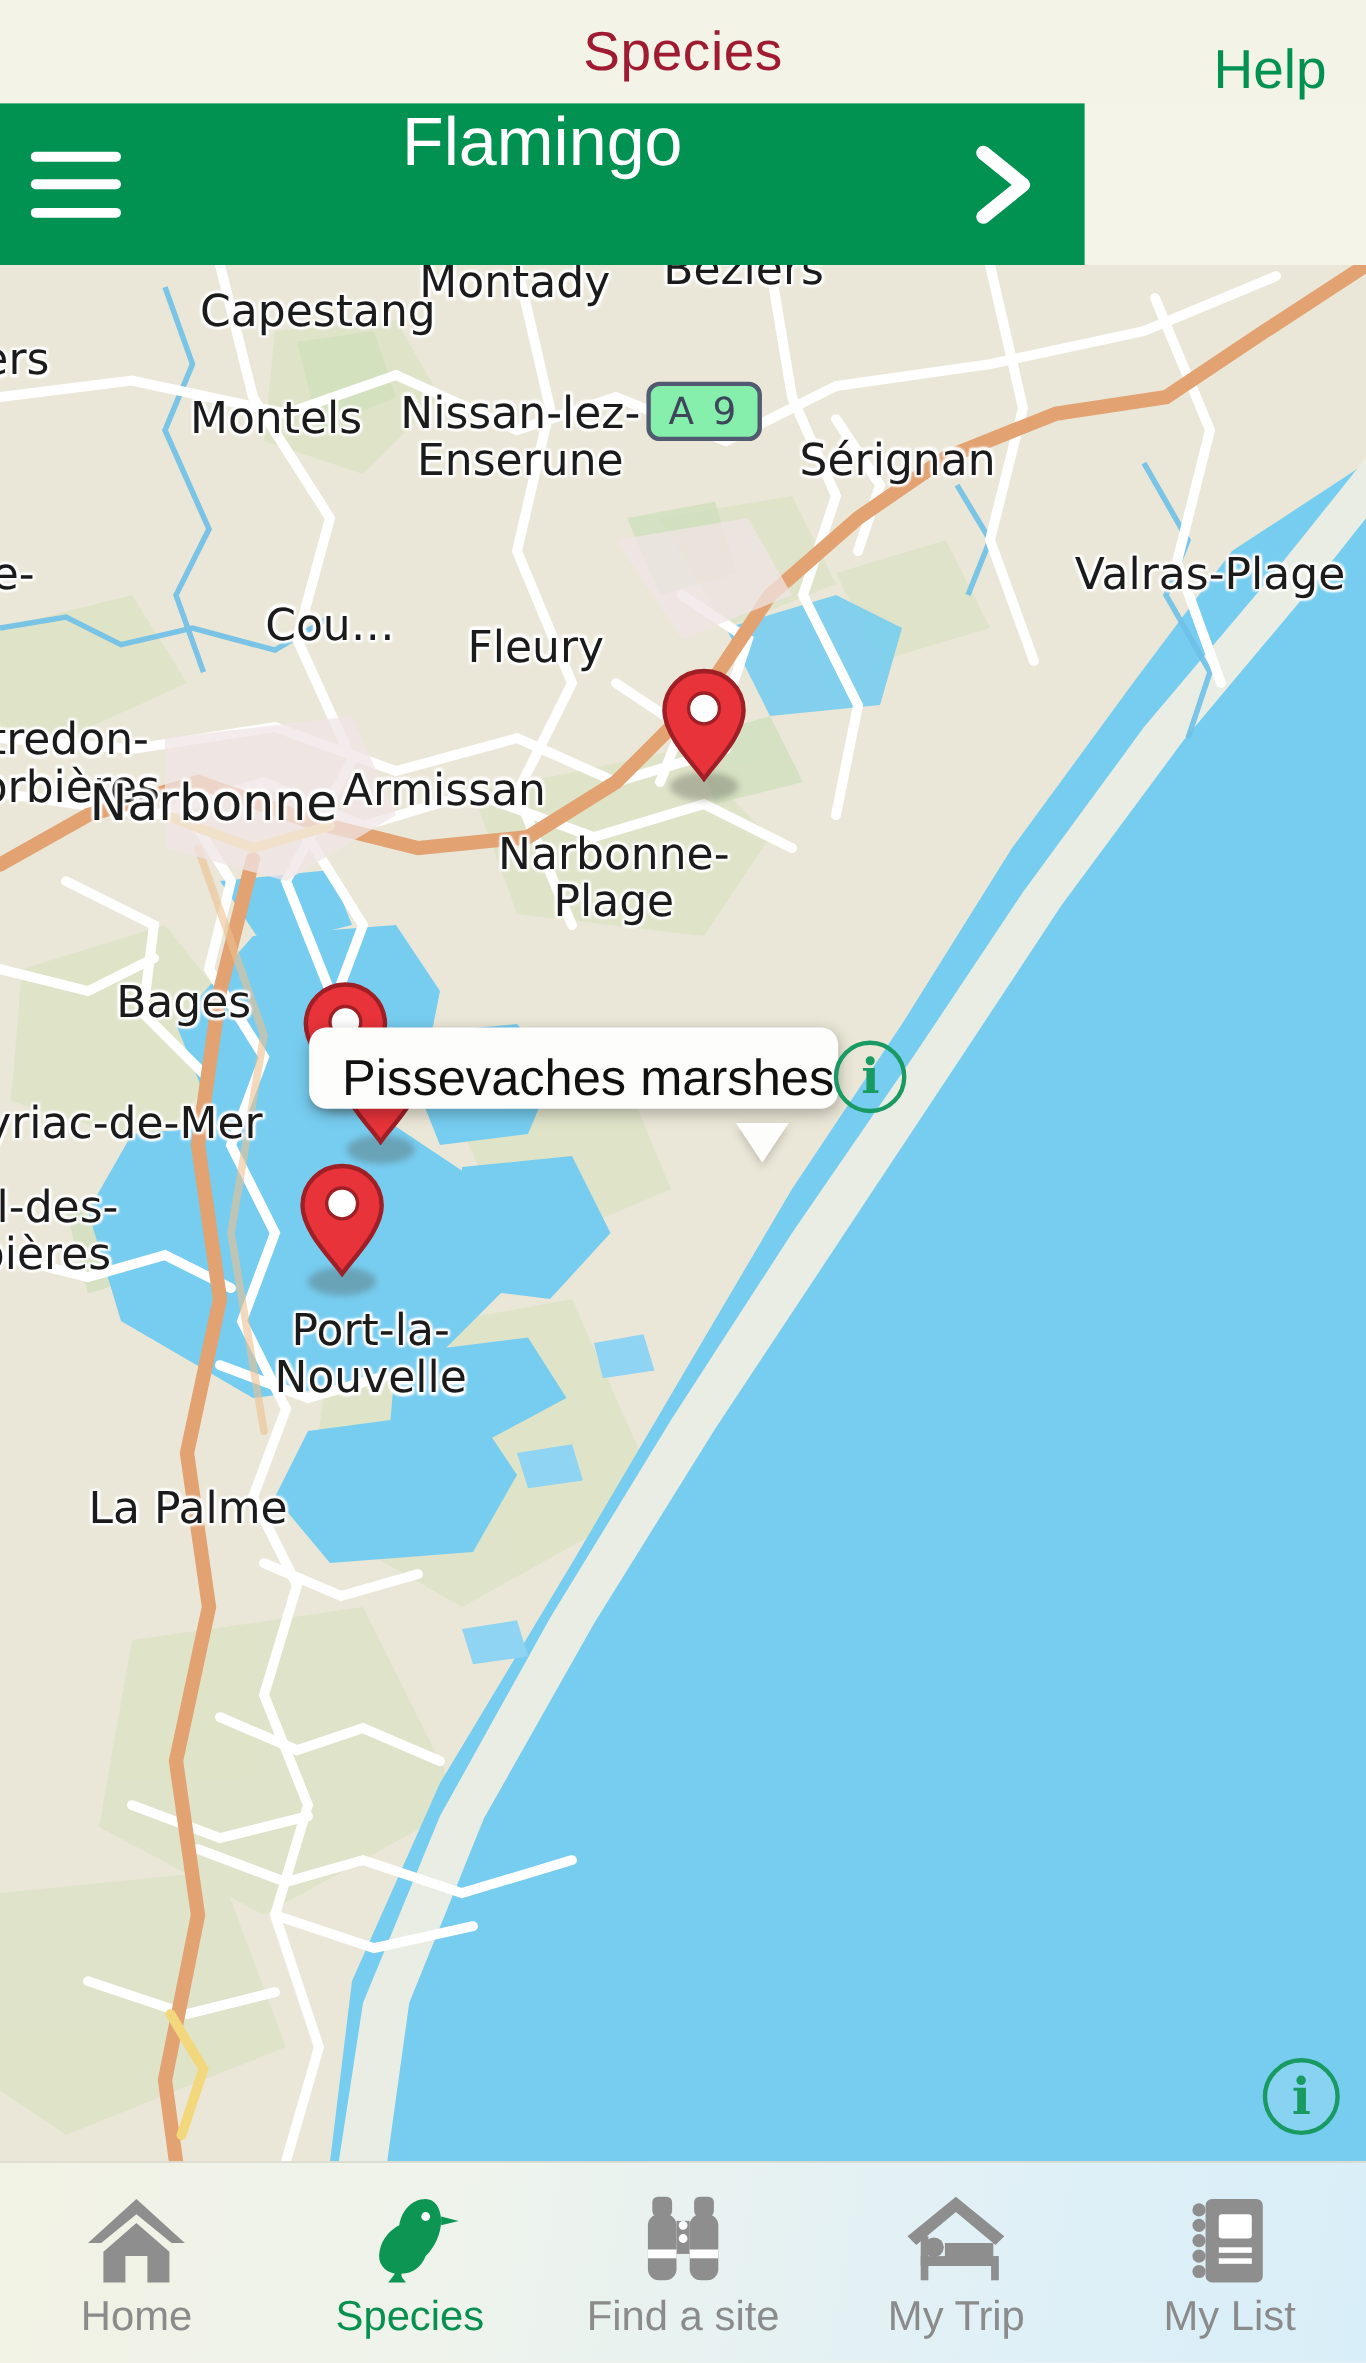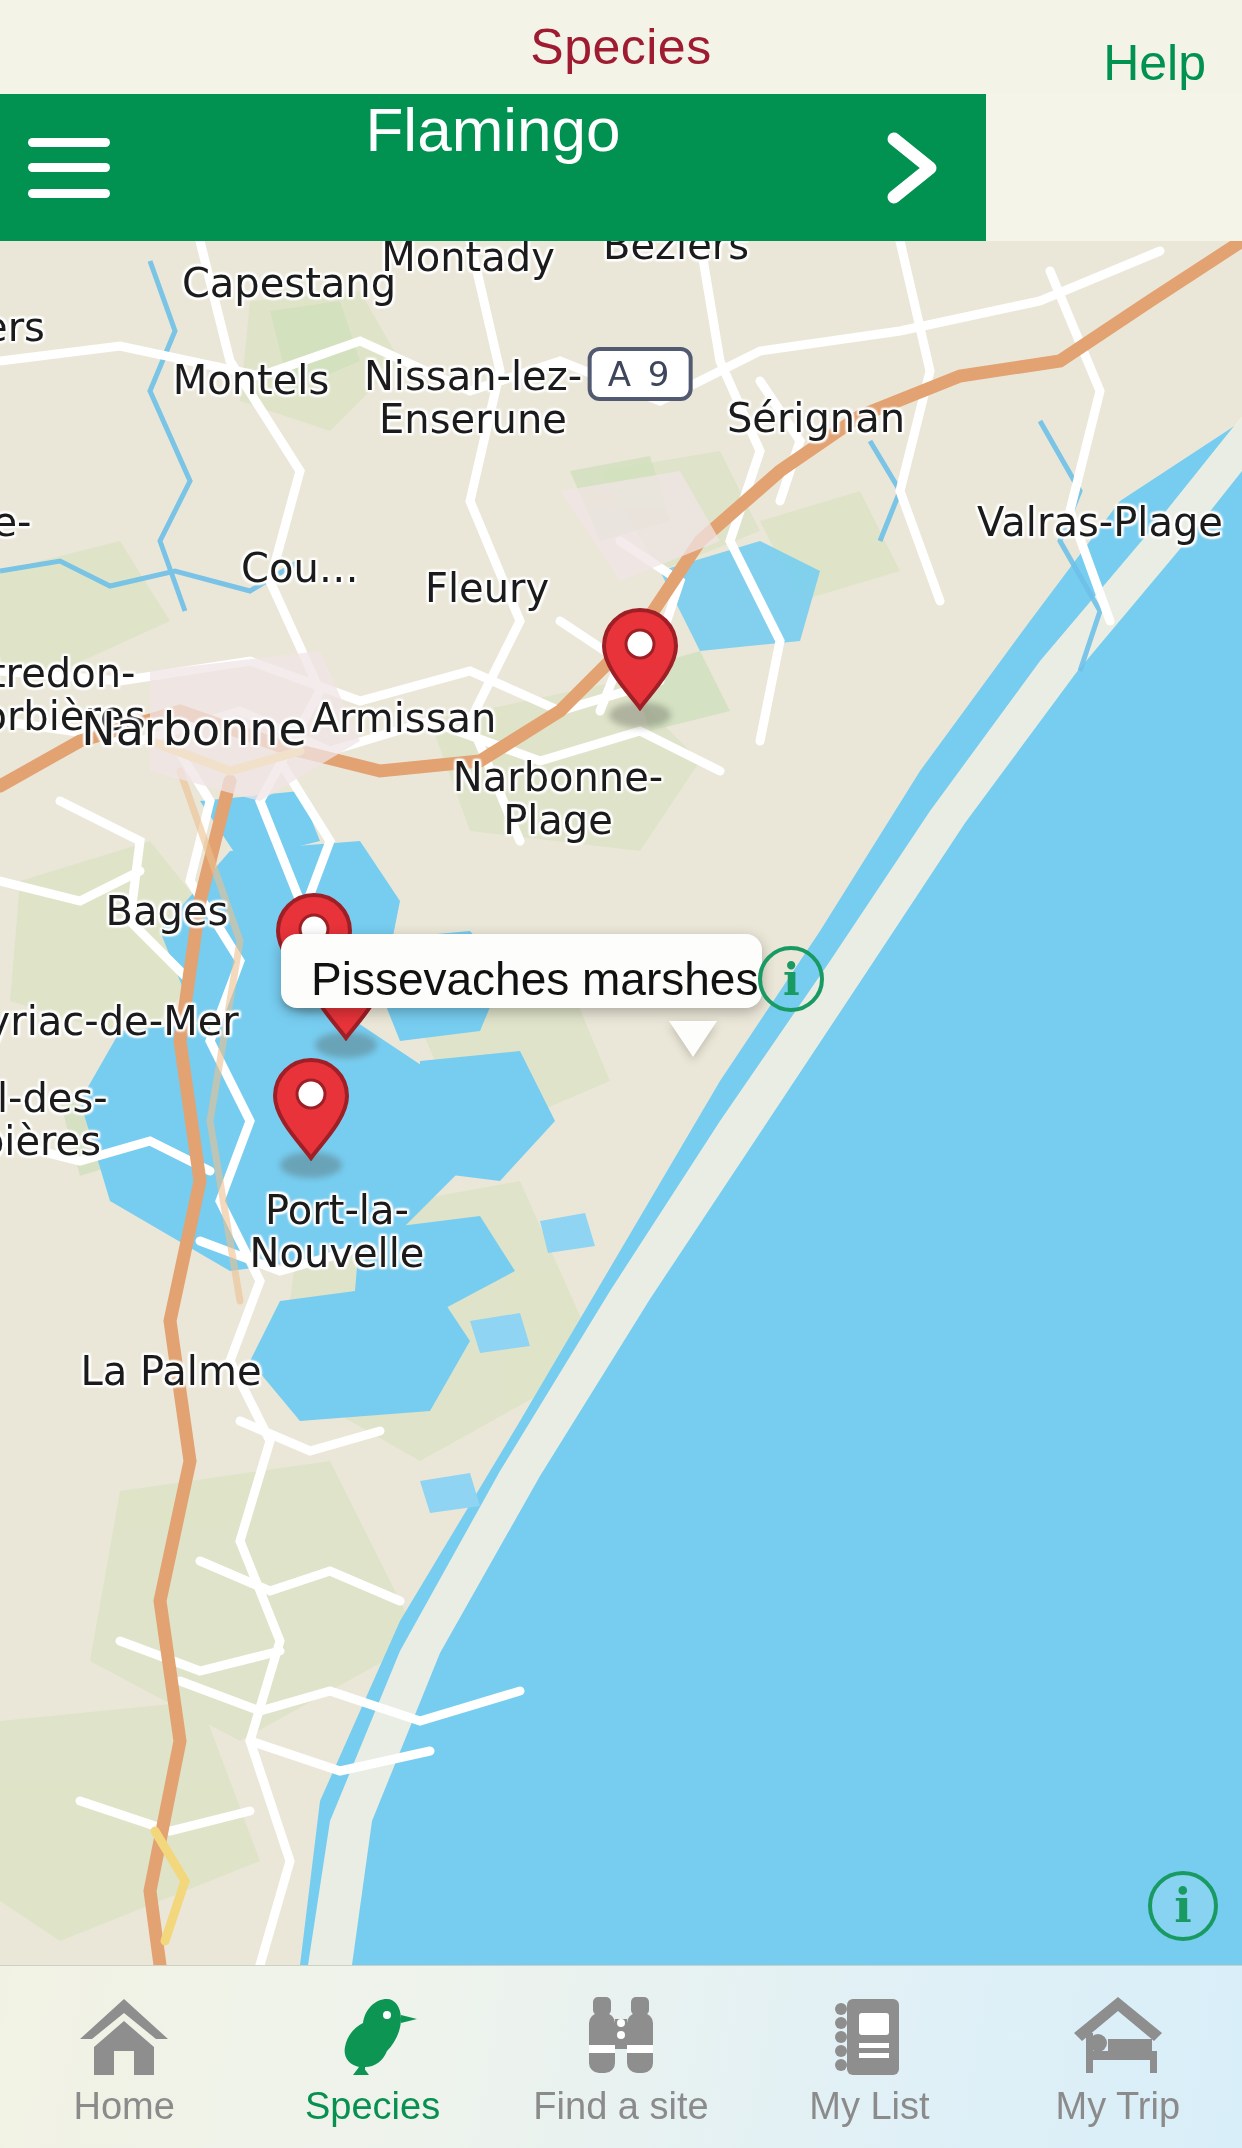--- a/index.html
+++ b/index.html
@@ -60,21 +60,21 @@
     text-shadow:
        2px 0 2px #fff, -2px 0 2px #fff, 0 2px 2px #fff, 0 -2px 2px #fff,
        2px 2px 2px #fff, -2px 2px 2px #fff, 2px -2px 2px #fff, -2px -2px 2px #fff;
     transform: translate(-50%, -50%);
     pointer-events: none;
   }
 
   
   .shield {
     position: absolute; transform: translate(-50%,-50%);
-    background: #ffffff; border: 4px solid #515a70; border-radius: 12px;
+    background: #86efac; border: 4px solid #515a70; border-radius: 12px;
     padding: 3px 16px; font-size: 34px; color: #3e465c;
     font-family: "DejaVu Sans", sans-serif; letter-spacing: 3px;
   }
 
   
   .pin { position: absolute; width: 78px; height: 104px; transform: translate(-50%,-100%); }
   .pin-shadow {
     position: absolute; width: 62px; height: 26px; border-radius: 50%;
     background: rgba(80,80,70,0.33); transform: translate(-50%,-50%);
     filter: blur(3px);
@@ -366,44 +366,44 @@
           <circle cx="48" cy="30" r="4" fill="#ffffff"></circle>
           <circle cx="48" cy="42" r="4" fill="#ffffff"></circle>
         </svg>
       </div>
       <div class="tab-label">Find a site</div>
     </div>
 
     <div class="tab">
       <div class="tab-icon">
         <svg width="96" height="86" viewBox="0 0 96 86">
+          <path d="M48 4 L92 40 L84 48 L48 18 L12 48 L4 40 Z" fill="#8e8e8e"></path>
+          <circle cx="28" cy="50" r="9" fill="#8e8e8e"></circle>
+          <path d="M38 46 L82 46 L82 62 L38 62 Z" fill="#8e8e8e"></path>
+          <rect x="16" y="58" width="70" height="9" fill="#8e8e8e"></rect>
+          <rect x="16" y="40" width="7" height="40" fill="#8e8e8e"></rect>
+          <rect x="80" y="58" width="7" height="22" fill="#8e8e8e"></rect>
+        </svg>
+      </div>
+      <div class="tab-label">My Trip</div>
+    </div>
+
+    <div class="tab">
+      <div class="tab-icon">
+        <svg width="96" height="86" viewBox="0 0 96 86">
           <rect x="26" y="6" width="52" height="76" rx="6" fill="#8e8e8e"></rect>
           <rect x="38" y="20" width="30" height="22" rx="3" fill="#ffffff"></rect>
           <rect x="38" y="50" width="30" height="5" fill="#ffffff"></rect>
           <rect x="38" y="60" width="30" height="5" fill="#ffffff"></rect>
           <g fill="#8e8e8e">
             <circle cx="20" cy="16" r="6"></circle>
               <circle cx="20" cy="30" r="6"></circle>
             <circle cx="20" cy="44" r="6"></circle>
               <circle cx="20" cy="58" r="6"></circle>
             <circle cx="20" cy="72" r="6"></circle>
           </g>
         </svg>
       </div>
       <div class="tab-label">My List</div>
     </div>
 
-    <div class="tab">
-      <div class="tab-icon">
-        <svg width="96" height="86" viewBox="0 0 96 86">
-          <path d="M48 4 L92 40 L84 48 L48 18 L12 48 L4 40 Z" fill="#8e8e8e"></path>
-          <circle cx="28" cy="50" r="9" fill="#8e8e8e"></circle>
-          <path d="M38 46 L82 46 L82 62 L38 62 Z" fill="#8e8e8e"></path>
-          <rect x="16" y="58" width="70" height="9" fill="#8e8e8e"></rect>
-          <rect x="16" y="40" width="7" height="40" fill="#8e8e8e"></rect>
-          <rect x="80" y="58" width="7" height="22" fill="#8e8e8e"></rect>
-        </svg>
-      </div>
-      <div class="tab-label">My Trip</div>
-    </div>
-
   </div>
 </div>
 
 </body></html>

